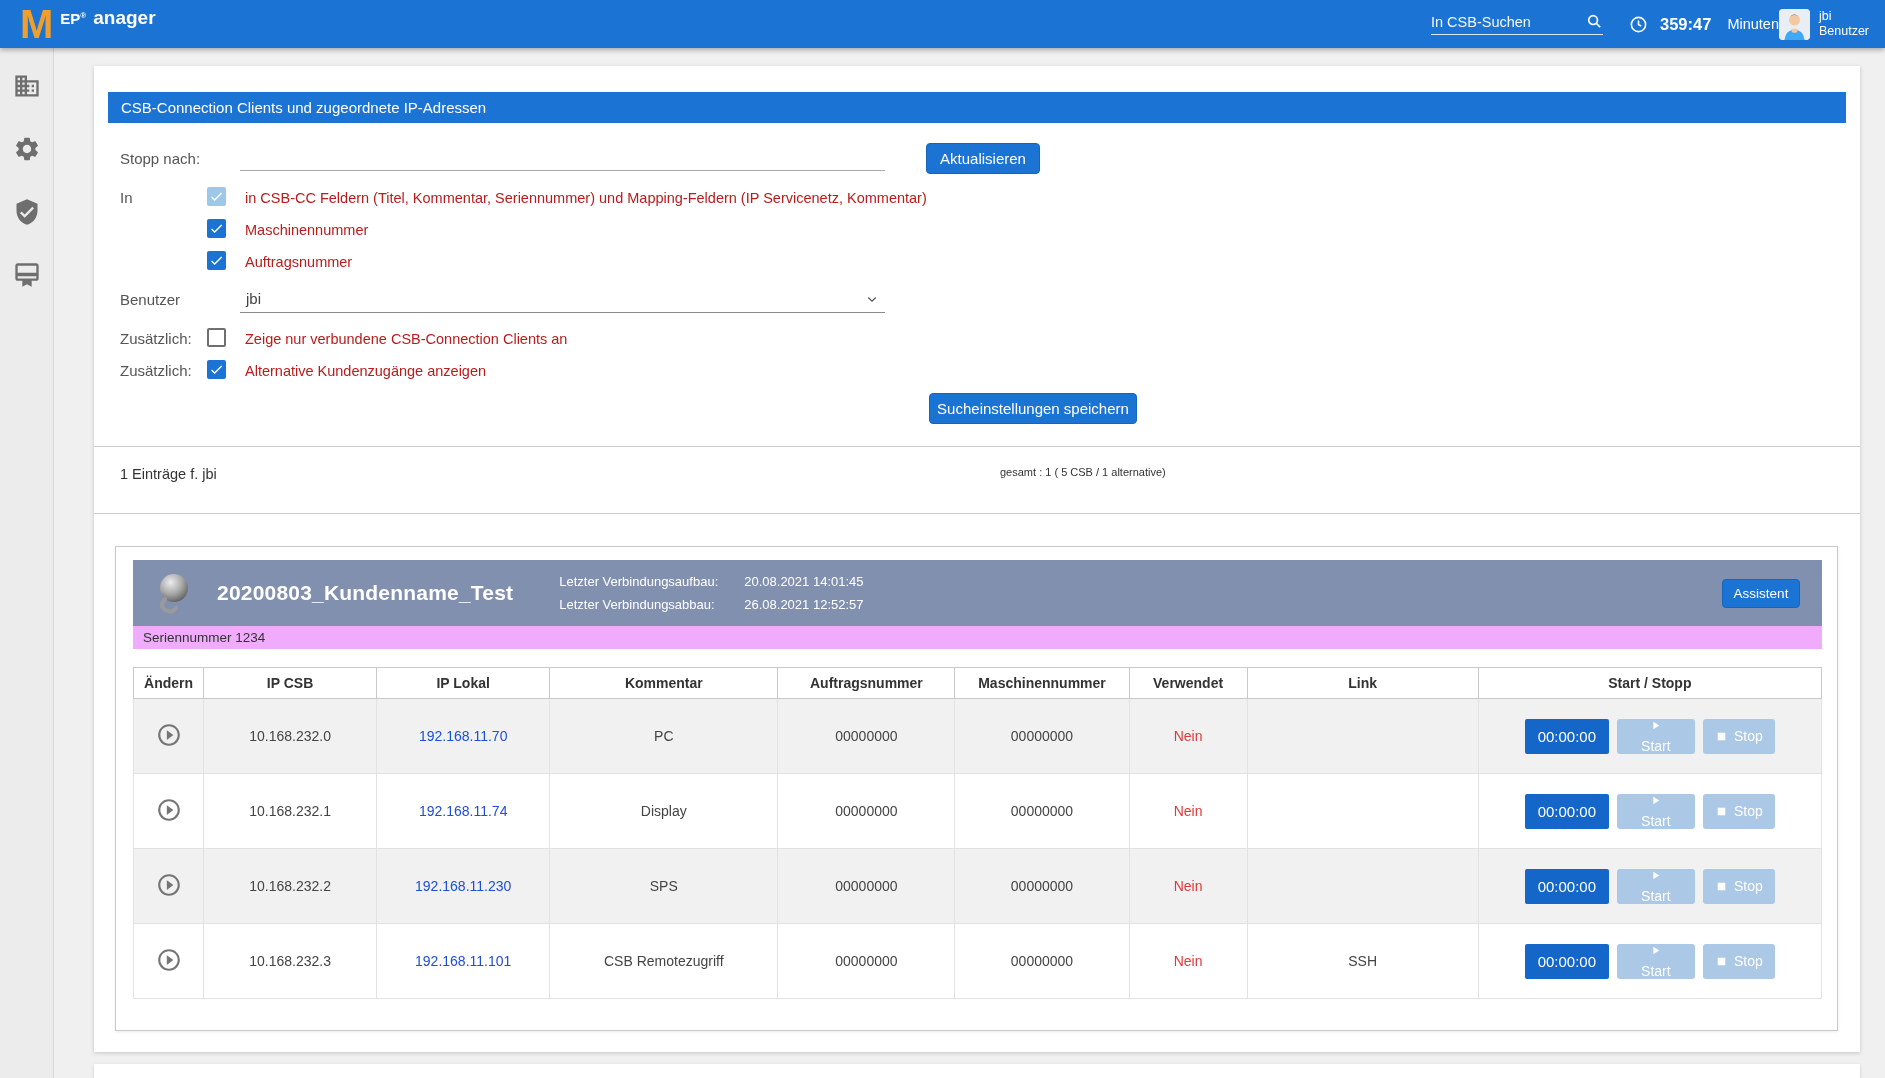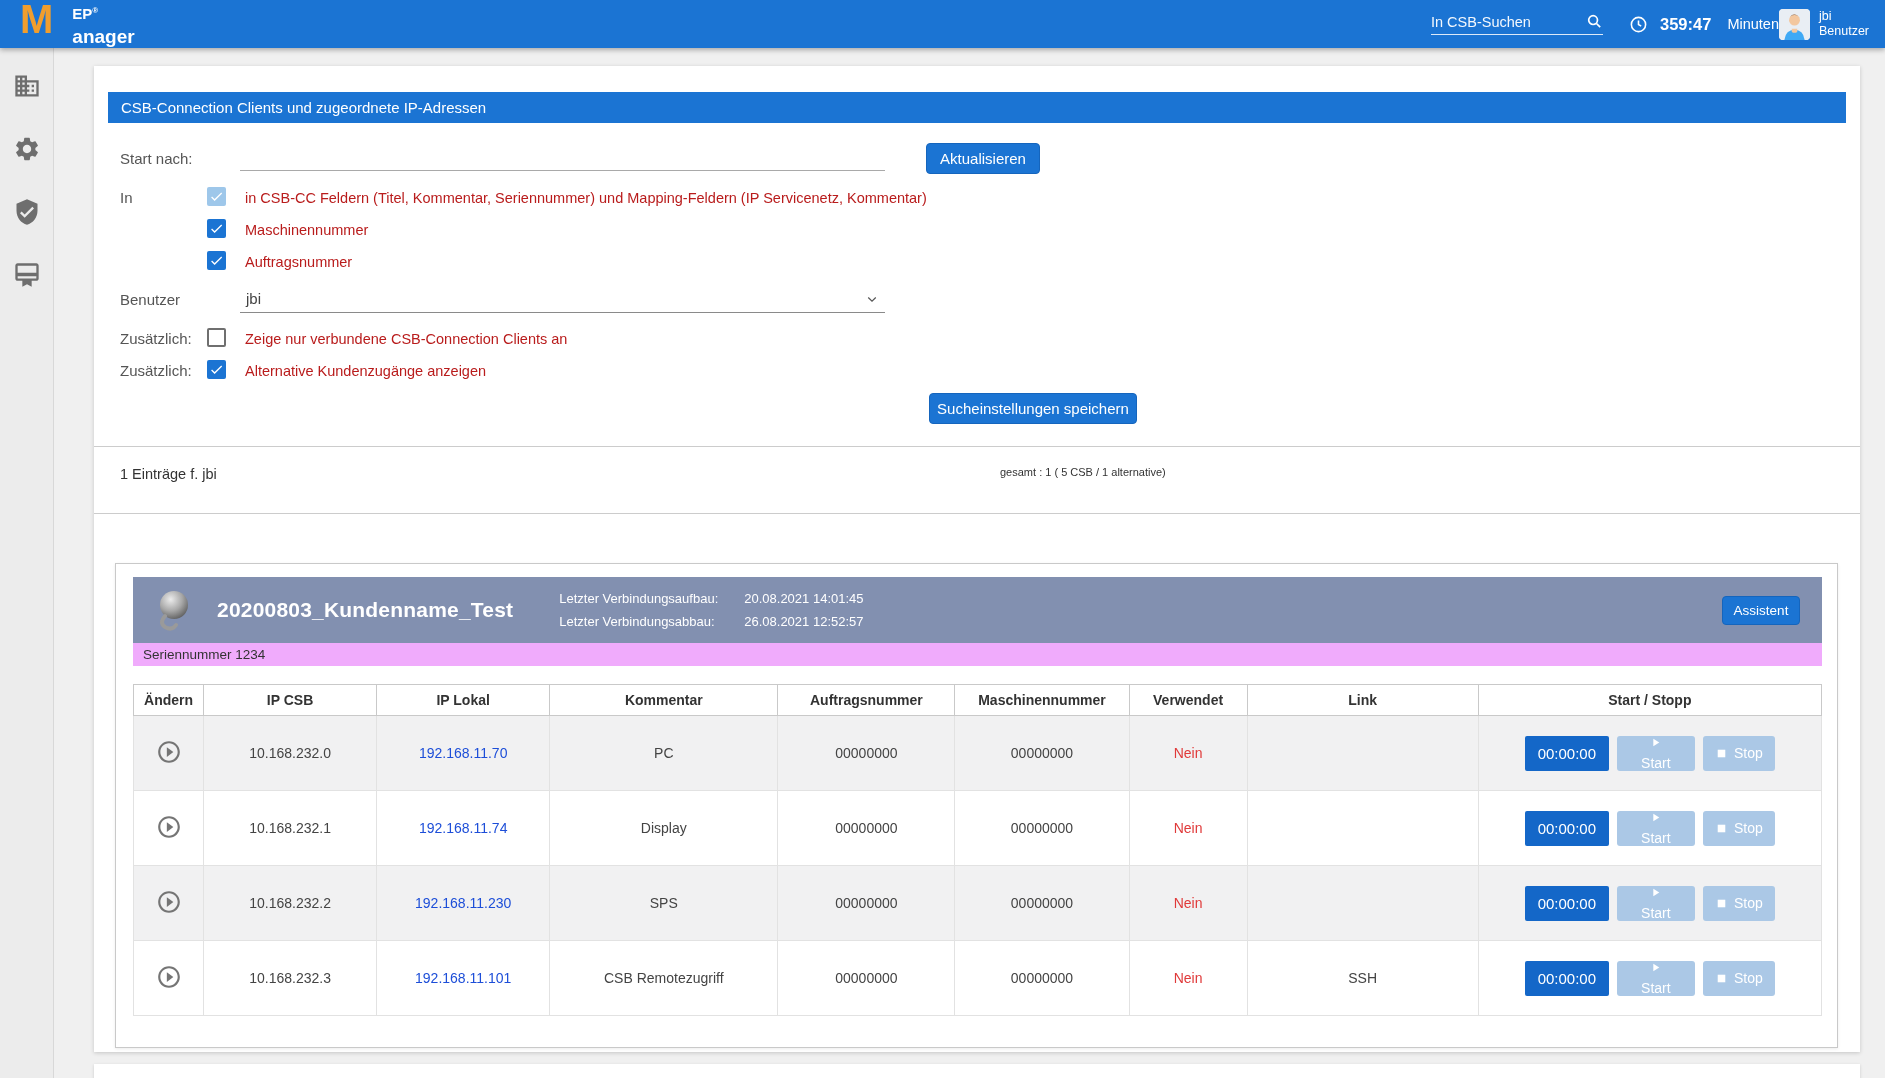--- a/index.html
+++ b/index.html
@@ -5,21 +5,21 @@
   * { margin:0; padding:0; box-sizing:border-box; }
   html,body { width:1885px; height:1078px; overflow:hidden;
     font-family:"Liberation Sans", sans-serif; background:#f0f0f0; }
 
   
   .appbar { position:absolute; top:0; left:0; width:1885px; height:48px;
     background:#1b74d3; display:flex; align-items:center; z-index:20;
     box-shadow:0 2px 5px rgba(0,0,0,.3); color:#fff; }
   .logo { display:flex; align-items:flex-start; margin-left:20px; cursor:pointer; }
   .logo-m { color:#f09e2e; font-size:40px; font-weight:700; line-height:34px; }
-  .logo-col { display:flex; flex-direction:column; font-weight:700; margin-left:19px; margin-top:2px;gap:7px; }
+  .logo-col { display:flex; flex-direction:row; font-weight:700; margin-left:7px; margin-top:2px;gap:7px; }
   .logo-ep { font-size:15px; line-height:14px; }
   .logo-ep sup { font-size:8px; }
   .logo-an { font-size:19px; line-height:18px; }
   .appbar-right { margin-left:auto; margin-right:16px; display:flex; align-items:center; }
   .topsearch { width:172px; border-bottom:1px solid rgba(255,255,255,.85);
     display:flex; align-items:center; padding-bottom:4px; margin-right:26px; }
   .topsearch input { flex:1; background:transparent; border:none; outline:none;
     color:#fff; font-size:14.5px; font-family:inherit; width:140px; }
   .topsearch input::placeholder { color:rgba(255,255,255,.95); }
   .icon-clock { margin-right:12px; }
@@ -63,21 +63,21 @@
   .sel-value { font-size:15px; color:#444; margin-left:6px; flex:1; }
   .sel svg { width:18px; height:18px; stroke:#555; fill:none; stroke-width:1.6px; margin-right:4px; }
 
   .btn-speichern { position:absolute; left:835px; top:327px; width:208px; height:31px; }
 
   .hr { position:absolute; left:0; right:0; border-top:1px solid #ccc; }
   .res-count { position:absolute; left:26px; top:400px; font-size:14.5px; color:#333; }
   .res-total { position:absolute; left:906px; top:400px; font-size:11px; color:#333; }
 
   
-  .client-card { position:absolute; left:21px; top:497px; width:1723px; height:485px;
+  .client-card { position:absolute; left:21px; top:480px; width:1723px; height:485px;
     background:#fff; border:1px solid #c9c9c9; box-shadow:0 1px 3px rgba(0,0,0,.08); }
   .client-header { position:absolute; left:17px; top:13px; width:1689px; height:66px;
     background:#8290b0; display:flex; align-items:center; color:#fff; }
   .globe { width:40px; height:44px; margin-left:20px; }
   .client-title { margin-left:24px; font-size:21px; font-weight:700; letter-spacing:.2px; }
   .conn-info { margin-left:46px; display:grid; grid-template-columns:auto auto;
     gap:8px 26px; font-size:13px; }
   .btn-assistent { margin-left:auto; margin-right:22px; width:78px; height:29px; font-size:13.5px; }
   .serial-band { position:absolute; left:17px; top:79px; width:1689px; height:23px;
     background:#f0abfc; color:#333; font-size:13.5px; line-height:23px; padding-left:10px; }
@@ -167,21 +167,21 @@
   <button class="side-btn" title="">
     <svg viewBox="0 0 24 24">
       <path d="M20 2H4c-1.11 0-2 .89-2 2v11c0 1.11.89 2 2 2h4v5l4-2 4 2v-5h4c1.11 0 2-.89 2-2V4c0-.89-.89-2-2-2zm0 13H4v-2h16v2zm0-5H4V4h16v6z"></path>
     </svg>
   </button>
 </nav>
 
 <main class="card1">
   <div class="panel-title">CSB-Connection Clients und zugeordnete IP-Adressen</div>
 
-  <label class="flabel" style="top:84px">Start nach:</label>
+  <label class="flabel" style="top:84px">Stopp nach:</label>
   <input class="line-input" value="" style="">
   <button class="btn-blue btn-aktualisieren">Aktualisieren</button>
 
   <label class="flabel" style="top:123px">In</label>
   <div class="cb cb-disabled" style="top:121px">
     <svg viewBox="0 0 24 24">
         <path d="M9 16.17 4.83 12l-1.42 1.41L9 19 21 7l-1.41-1.41z"></path>
       </svg>
   </div>
   <span class="cb-label" style="top:124px">in CSB-CC Feldern (Titel, Kommentar, Seriennummer) und Mapping-Feldern (IP Servicenetz, Kommentar)</span>

